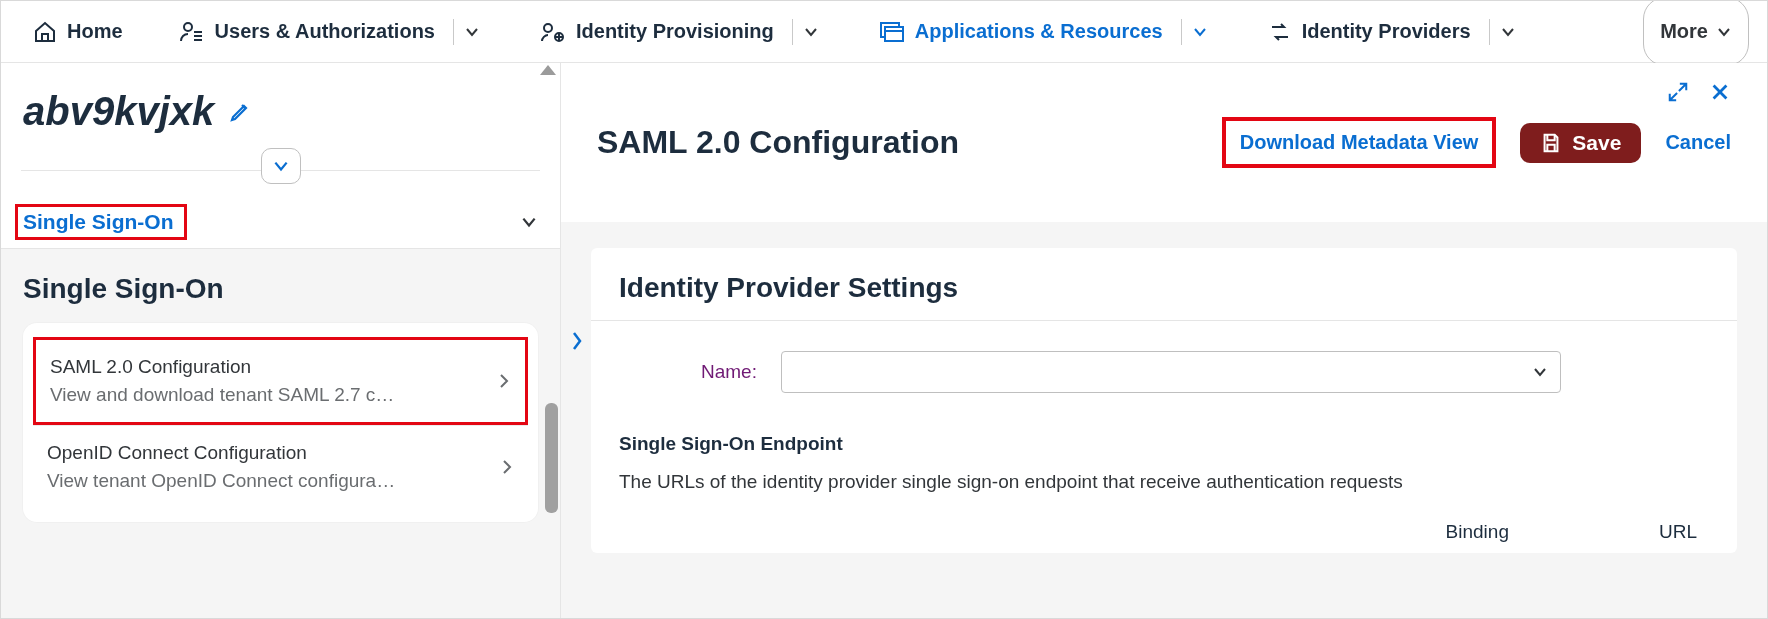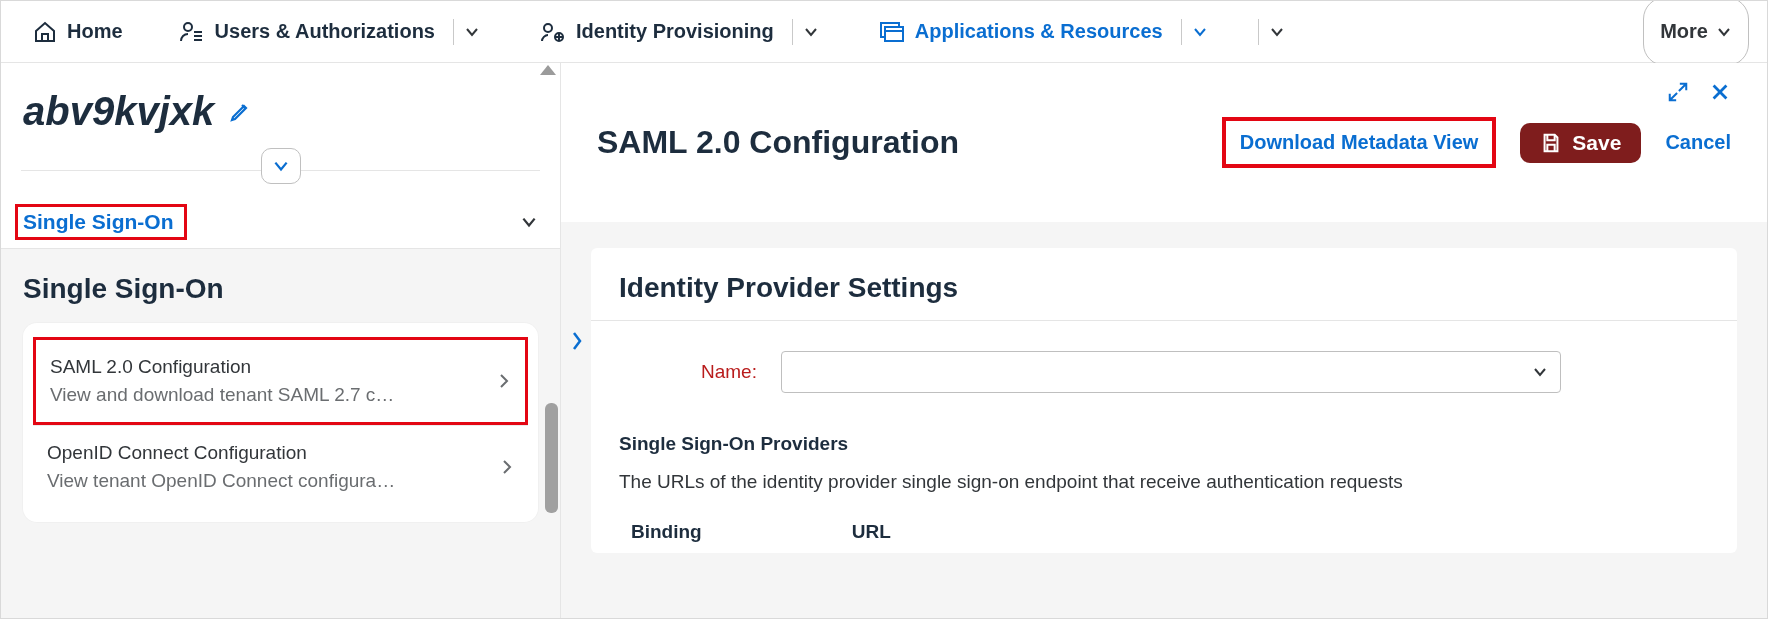--- a/index.html
+++ b/index.html
@@ -228,21 +228,21 @@
     font-size: 28px; font-weight: 800; color: #1d2d3e;
     padding: 24px 28px 16px 28px;
     border-bottom: 1px solid #e5e5e5;
   }
   .form-row {
     display: flex;
     align-items: center;
     gap: 24px;
     padding: 30px 28px 30px 110px;
   }
-  .form-label { font-size: 19px; color: #b91c1c; }
+  .form-label { font-size: 19px; color: #701a75; }
   .form-select {
     flex: 1;
     max-width: 780px;
     height: 42px;
     border: 1px solid #bfbfbf;
     border-radius: 4px;
     display: flex;
     justify-content: flex-end;
     align-items: center;
     padding: 0 12px;
@@ -253,21 +253,21 @@
     font-size: 19px; font-weight: 800; color: #1d2d3e;
   }
   .section-desc {
     padding: 8px 28px 18px 28px;
     font-size: 19px; color: #32363a;
   }
   .tbl-head {
     display: flex;
     gap: 150px;
     padding: 10px 40px;
-    font-size: 19px; font-weight: 700; color: #1d2d3e;
+    font-size: 19px; font-weight: 400; color: #1d2d3e; justify-content: flex-end;
   }
 
   .scroll-thumb {
     position: absolute;
     right: 2px;
     top: 340px;
     width: 13px;
     height: 110px;
     background: #a0a0a0;
     border-radius: 6px;
@@ -345,20 +345,28 @@
   </div>
   <div class="nav-sep"></div>
   <span class="nav-chevron">
     <svg width="16" height="16" viewBox="0 0 16 16" fill="none" stroke="#0a6ed1" stroke-width="2">
         <path d="M3 5l5 6 5-6"></path>
       </svg>
   </span>
 
   <div style="width:40px"></div>
 
+  <div class="nav-item">
+    <span class="icon">
+      <svg width="24" height="24" viewBox="0 0 24 24" fill="none" stroke="#1d2d3e" stroke-width="2">
+          <path d="M4 7h12l-3-3M20 17H8l3 3"></path>
+        </svg>
+    </span>
+    <span>Identity Providers</span>
+  </div>
   <div class="nav-sep"></div>
   <span class="nav-chevron">
     <svg width="16" height="16" viewBox="0 0 16 16" fill="none" stroke="#32363a" stroke-width="2">
         <path d="M3 5l5 6 5-6"></path>
       </svg>
   </span>
 
   <div class="nav-space"></div>
 
   <div class="more-btn">
@@ -485,21 +493,21 @@
 
         <div class="form-row">
           <span class="form-label">Name:</span>
           <div class="form-select">
             <svg width="16" height="16" viewBox="0 0 16 16" fill="none" stroke="#32363a" stroke-width="2">
                 <path d="M3 5l5 6 5-6"></path>
               </svg>
           </div>
         </div>
 
-        <div class="section-sub">Single Sign-On Providers</div>
+        <div class="section-sub">Single Sign-On Endpoint</div>
         <div class="section-desc">The URLs of the identity provider single sign-on endpoint that receive authentication requests</div>
 
         <div class="tbl-head">
           <span>Binding</span>
           <span>URL</span>
         </div>
       </div>
     </div>
 
   </div>

